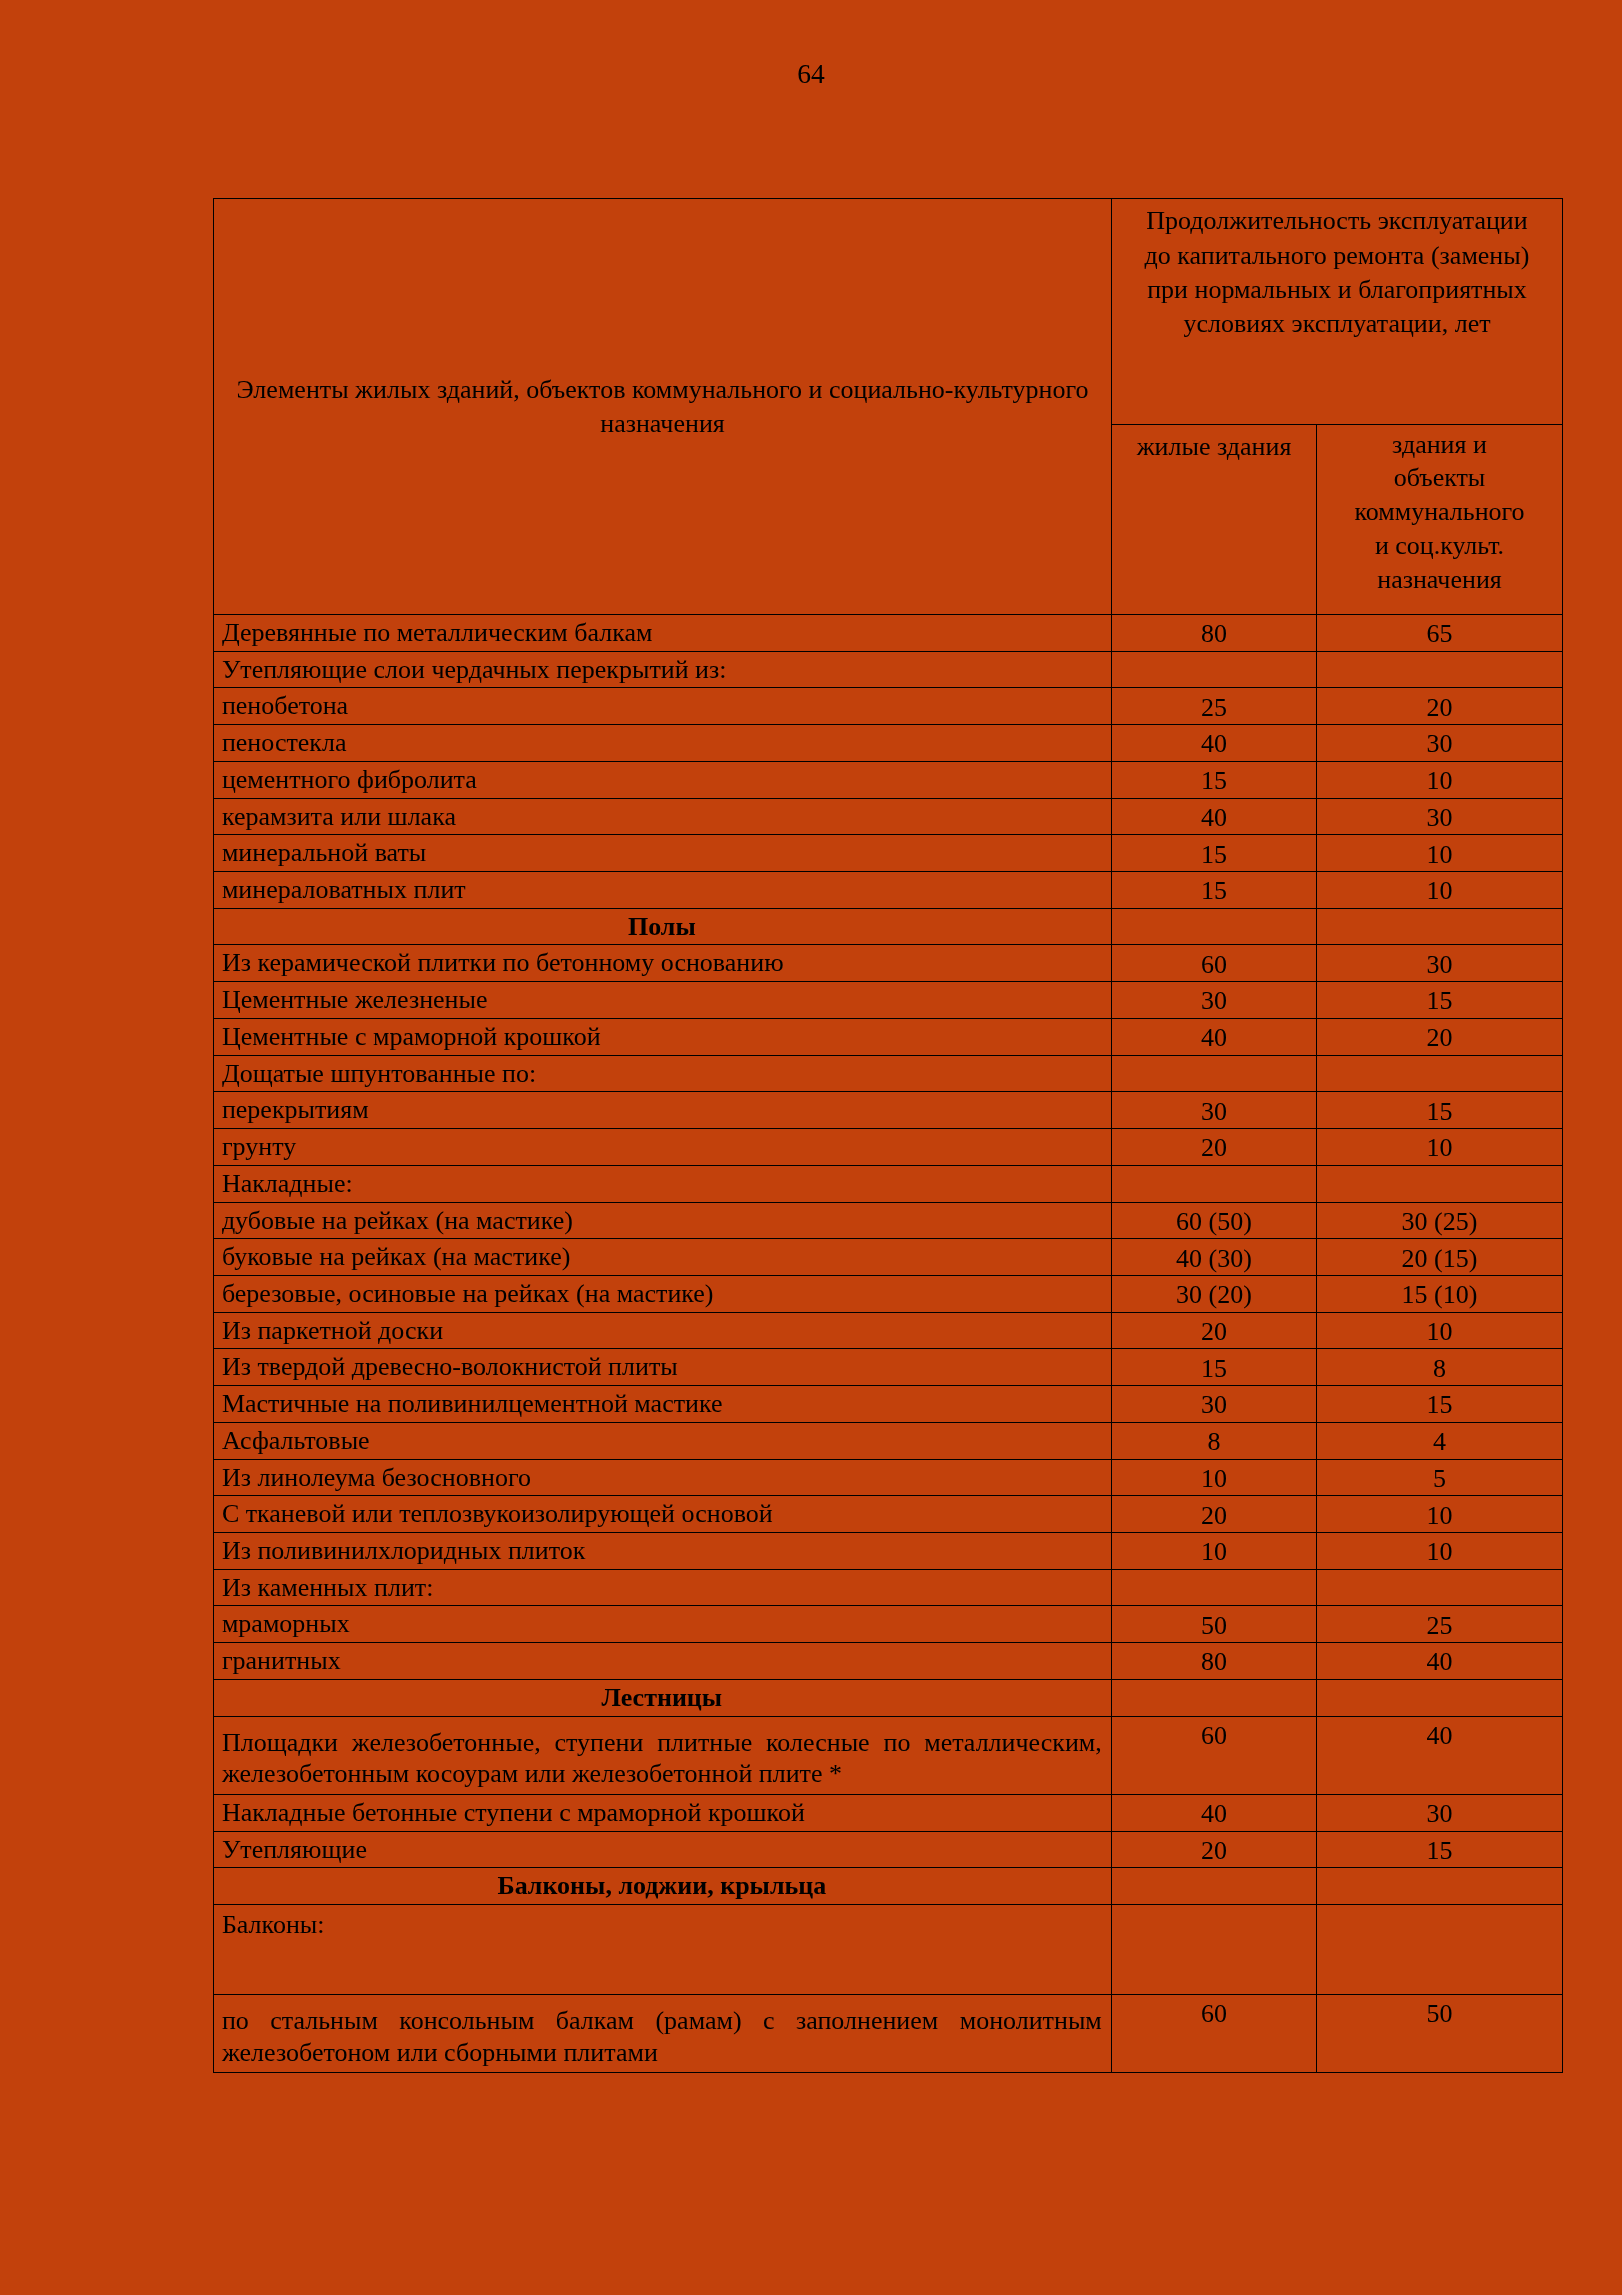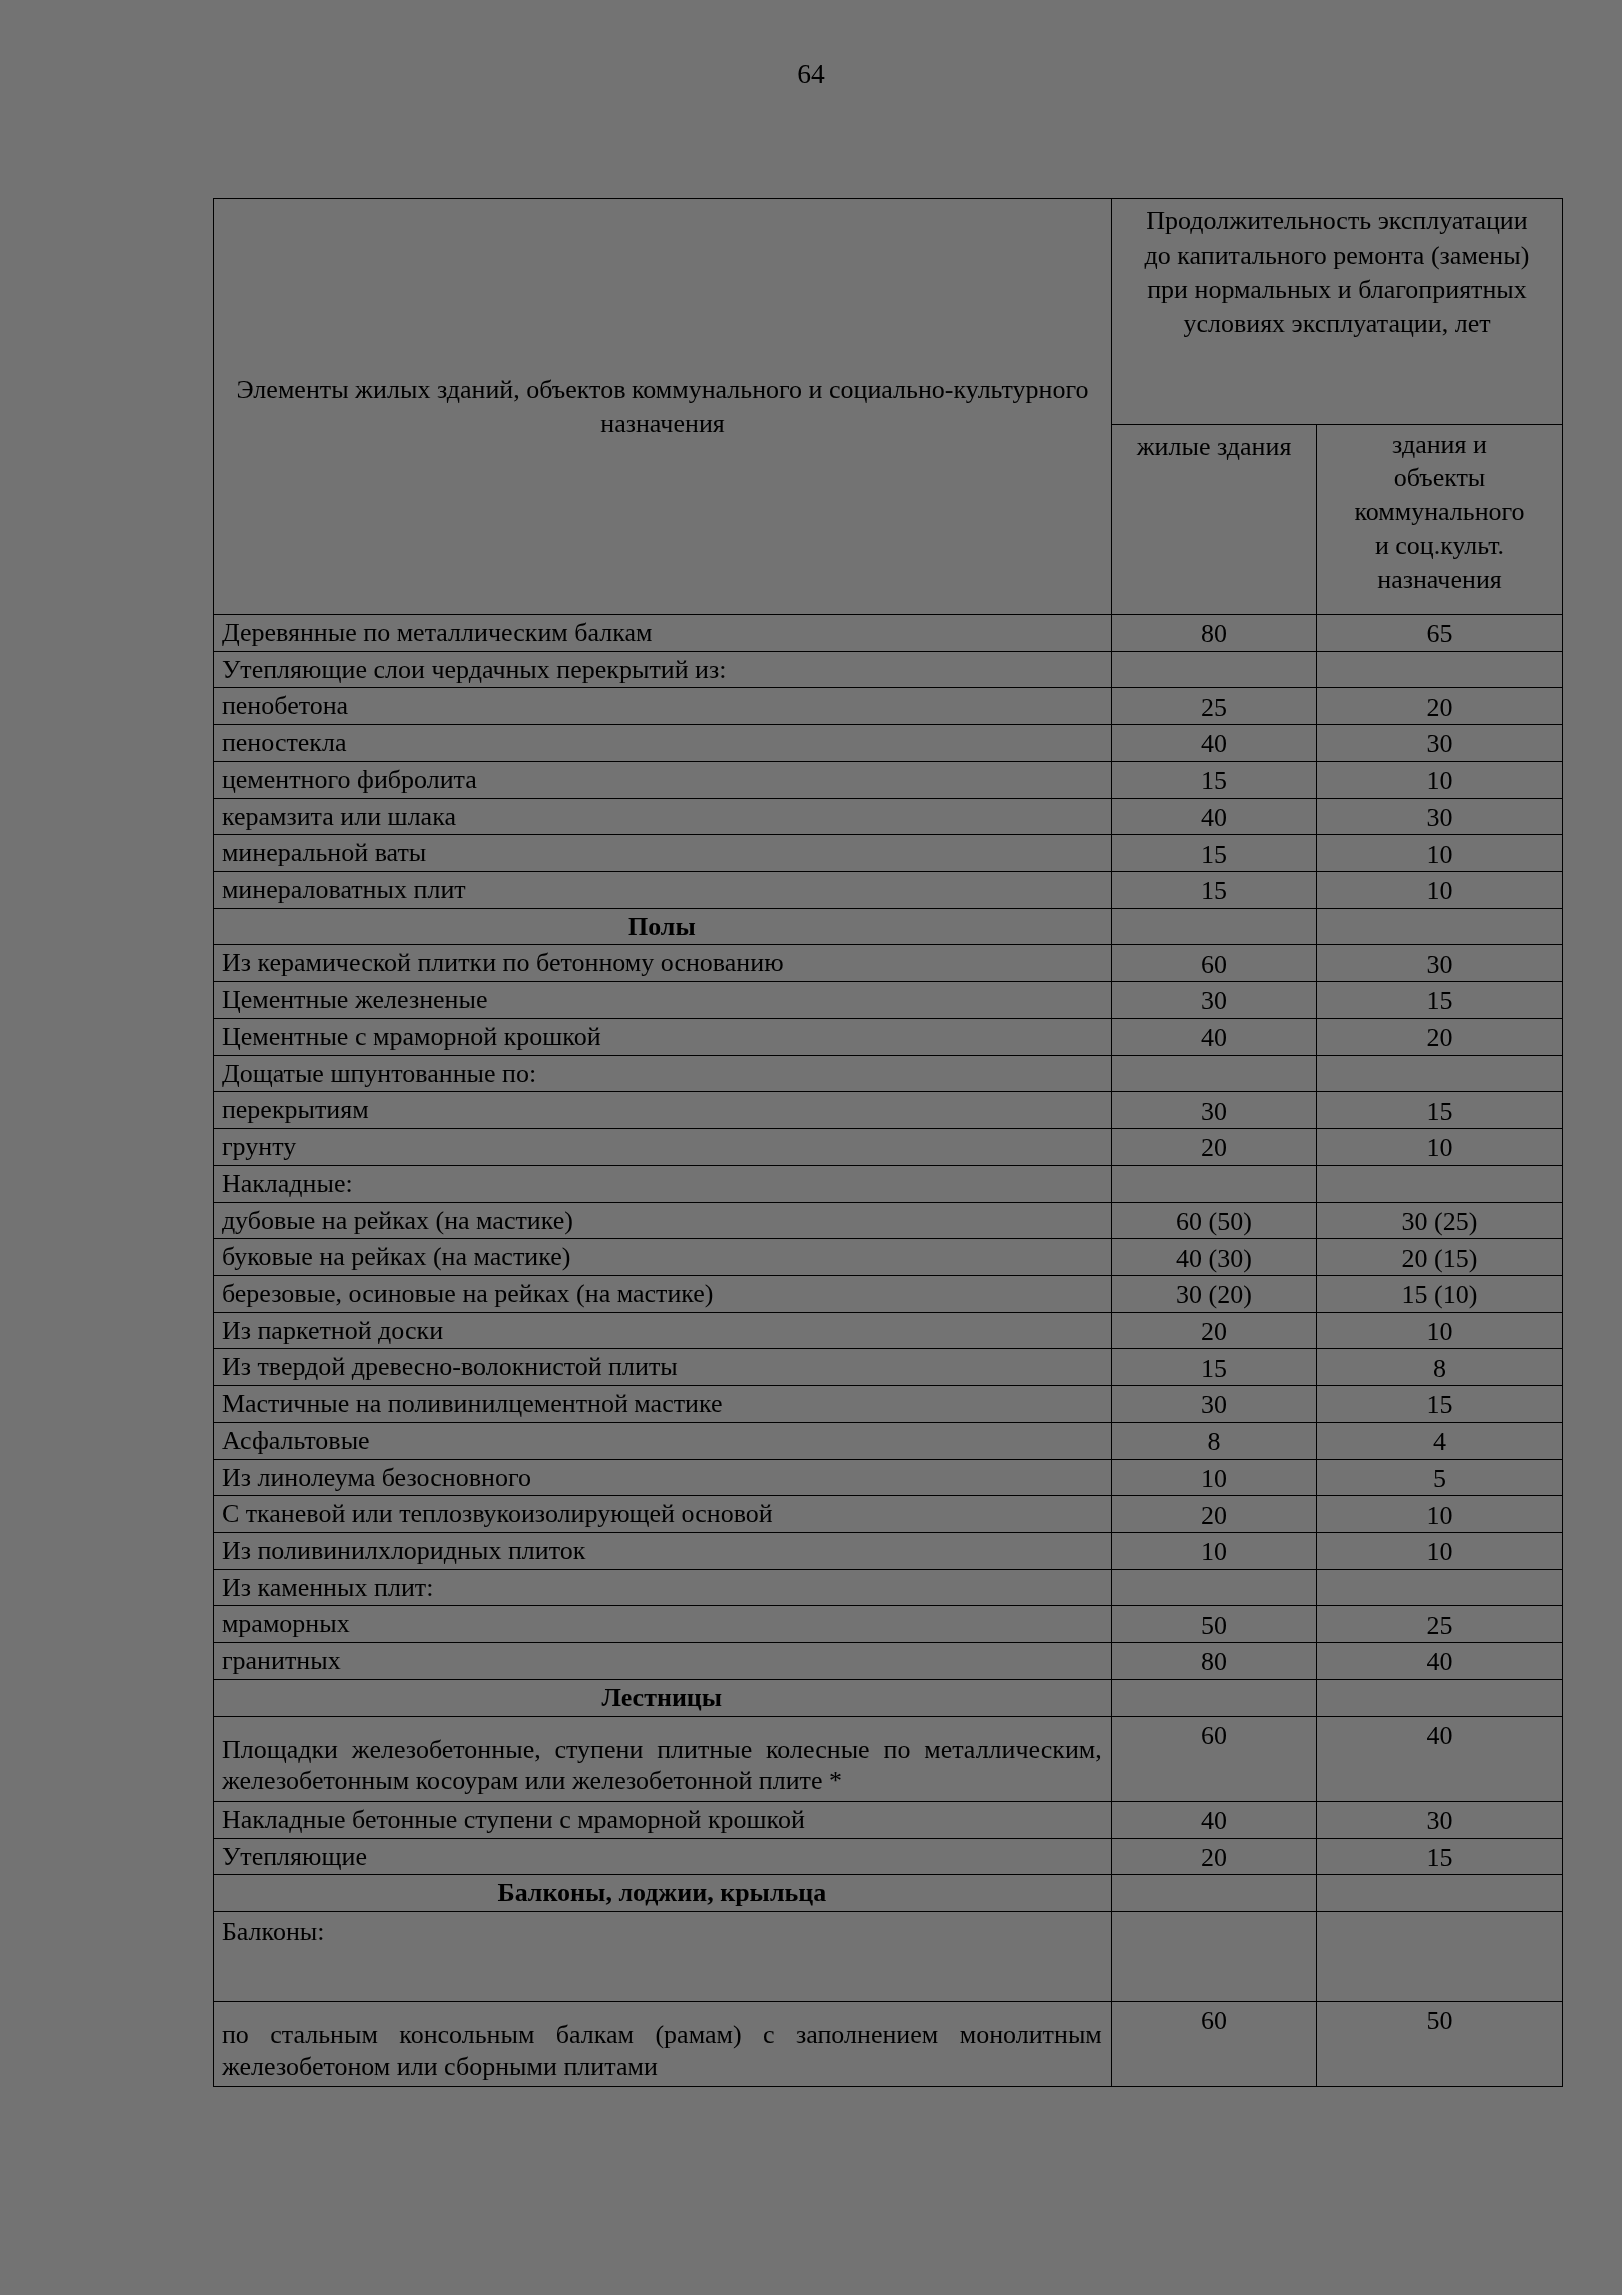--- a/index.html
+++ b/index.html
@@ -7,21 +7,21 @@
   body {
     width: 1622px;
     height: 2295px;
     position: relative;
     font-family: "Liberation Serif", serif;
     color: #000;
   }
   .page {
     position: absolute;
     inset: 0;
-    background: #737373;
+    background: #c2410c;
   }
   .page-number {
     position: absolute;
     top: 58px;
     left: 0;
     width: 1622px;
     text-align: center;
     font-size: 27.5px;
   }
   table.doc-table {
@@ -78,21 +78,21 @@
     padding-top: 3.3px;
     line-height: 1.2;
   }
   tr.row-section td.c-label {
     text-align: center;
     font-weight: bold;
   }
   tr.row-data-justify td.c-label {
     text-align: justify;
     vertical-align: top;
-    padding-top: 17px;
+    padding-top: 10px;
     padding-bottom: 3.9px;
   }
   tr.row-data-tall td.c-label {
     height: 90px;
     vertical-align: top;
     padding-top: 3.9px;
     margin-top: 20px;
   }
 </style>
 </head>

